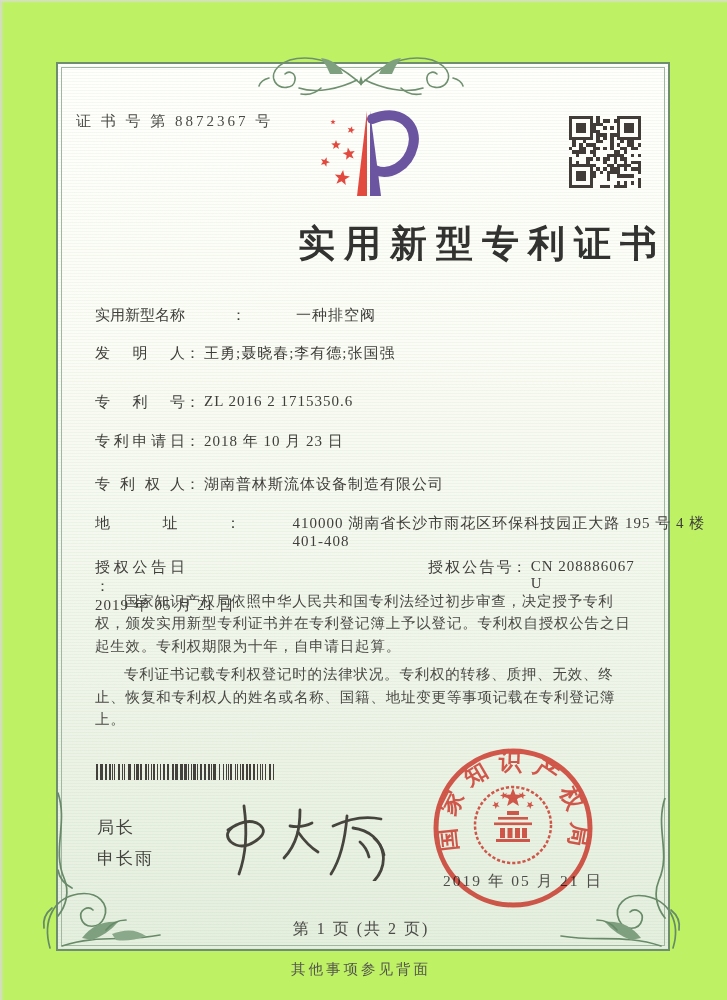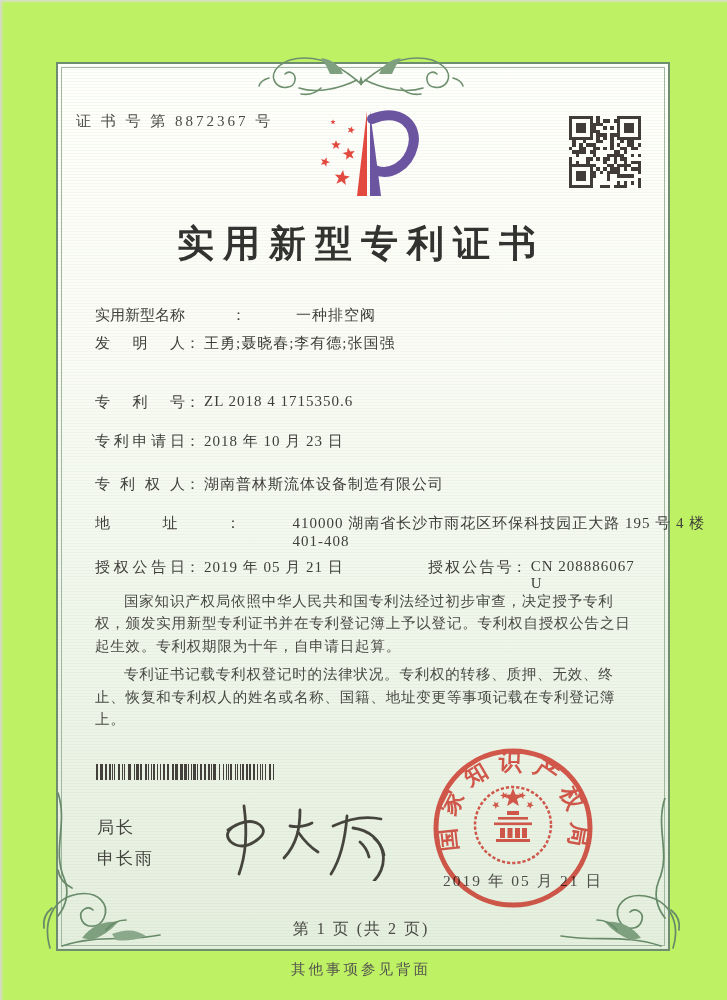--- a/index.html
+++ b/index.html
@@ -13,21 +13,21 @@
   .frame{position:absolute;left:56px;top:62px;width:610px;height:885px;
          border:2px solid #6e8e6f;
          background:
            repeating-linear-gradient(0deg, rgba(120,165,125,0.07) 0 1px, rgba(0,0,0,0) 1px 3px),
            linear-gradient(180deg,#fffffc 0%,#fbfcf5 32%,#eff5e9 68%,#e5efde 100%);}
   .frame-inner{position:absolute;left:3px;top:3px;right:3px;bottom:3px;
          border:1px solid #9fb79f;pointer-events:none;}
   .abs{position:absolute;}
   
   .cert-no{left:76px;top:112px;font-size:15px;letter-spacing:3px;color:#4a4a46;}
-  .title{left:56px;top:219px;width:610px;text-align:center;font-size:37px;font-weight:bold;
+  .title{left:56px;top:219px;width:610px;text-align:right;font-size:37px;font-weight:bold;
          letter-spacing:9px;color:#323230;}
   .row{position:absolute;left:95px;display:flex;align-items:flex-start;font-size:15px;color:#3f3e3a;}
   .lbl{display:inline-block;width:90px;text-align:justify;text-align-last:justify;letter-spacing:0;}
   .colon{margin:0 4px 0 0;}
   .val{display:inline-block;max-width:442px;letter-spacing:1px;}
   .pair2{position:absolute;left:333px;top:0;display:flex;}
   .paras{left:95px;top:590px;width:546px;font-size:14.5px;line-height:1.55;color:#494944;
          letter-spacing:0.8px;}
   .paras p{margin:0 0 6px 0;text-indent:2em;}
   .signer-title{left:97px;top:816px;font-size:17px;color:#454540;letter-spacing:2px;
@@ -254,46 +254,46 @@
       </g>
   </svg>
 
   <div class="abs title">实用新型专利证书</div>
 
   <div class="row" style="top:306px;gap:46px;">
     <span class="lbl">实用新型名称</span>
       <span class="colon">：</span>
       <span class="val">一种排空阀</span>
   </div>
-  <div class="row" style="top:334px;">
+  <div class="row" style="top:344px;">
     <span class="lbl">发明人</span>
       <span class="colon">：</span>
       <span class="val">王勇;聂晓春;李有德;张国强</span>
   </div>
   <div class="row" style="top:393px;">
     <span class="lbl">专利号</span>
       <span class="colon">：</span>
-      <span class="val">ZL 2018 4 1715350.6</span>
+      <span class="val">ZL 2016 2 1715350.6</span>
   </div>
   <div class="row" style="top:432px;">
     <span class="lbl">专利申请日</span>
       <span class="colon">：</span>
       <span class="val">2018 年 10 月 23 日</span>
   </div>
   <div class="row" style="top:475px;">
     <span class="lbl">专利权人</span>
       <span class="colon">：</span>
       <span class="val">湖南普林斯流体设备制造有限公司</span>
   </div>
   <div class="row" style="top:514px;gap:48px;">
     <span class="lbl">地址</span>
       <span class="colon">：</span>
       <span class="val">410000 湖南省长沙市雨花区环保科技园正大路 195 号 4 楼 401-408</span>
   </div>
-  <div class="row" style="top:558px;width:548px;">
+  <div class="row" style="top:558px;width:548px;flex-direction:column;">
     <span class="lbl">授权公告日</span>
       <span class="colon">：</span>
       <span class="val">2019 年 05 月 21 日</span>
     <span class="pair2">
       <span class="lbl">授权公告号</span>
         <span class="colon">：</span>
         <span class="val">CN 208886067 U</span>
     </span>
   </div>
 

